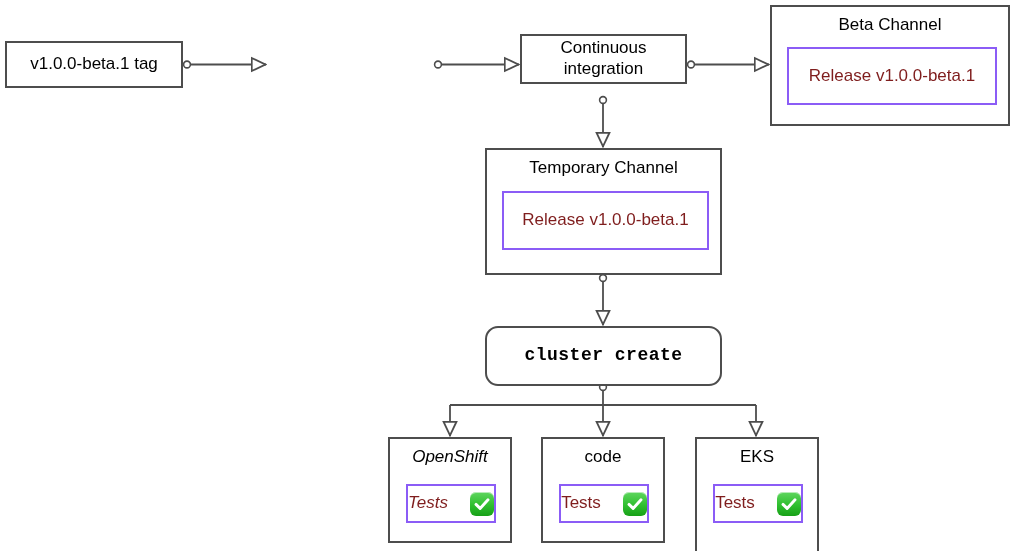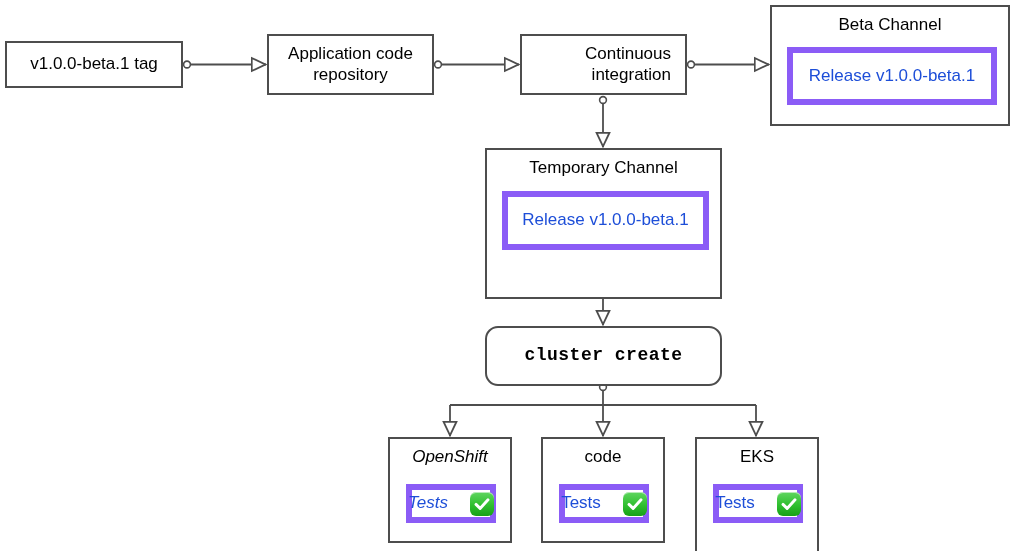--- a/index.html
+++ b/index.html
@@ -48,28 +48,28 @@
     left: 0;
     right: 0;
     top: 8px;
     text-align: center;
     font-size: 17px;
     color: #000000;
   }
   .inner-node {
     position: absolute;
     box-sizing: border-box;
-    border: 6px solid #8b5cf6;
+    border: 2px solid #8b5cf6;
     background: #ffffff;
     display: flex;
     align-items: center;
     justify-content: center;
     text-align: center;
     font-size: 17px;
-    color: #1d4ed8;
+    color: #7f1d1d;
   }
   .mono-node {
     font-family: "Liberation Mono", "DejaVu Sans Mono", monospace;
     font-weight: bold;
     font-size: 18px;
     letter-spacing: 0.5px;
     border-radius: 13px;
   }
   .tests-row {
     display: flex;
@@ -137,36 +137,33 @@
       <line x1="450" y1="405" x2="450" y2="436" stroke="#4d4d4d" stroke-width="1.8" marker-end="url(#arrow-open)"></line>
       <line x1="603" y1="405" x2="603" y2="436" stroke="#4d4d4d" stroke-width="1.8" marker-end="url(#arrow-open)"></line>
       <line x1="756" y1="405" x2="756" y2="436" stroke="#4d4d4d" stroke-width="1.8" marker-end="url(#arrow-open)"></line>
     </g>
   </svg>
 
   <div class="node" style="left:5px; top:41px; width:178px; height:47px;">
     <span>v1.0.0-beta.1 tag</span>
   </div>
 
-  <div class="node" style="left:267px; top:34px; width:167px; height:61px; padding:0 14px;">
-    <span>Application code repository</span>
-  </div>
-
-  <div class="node" style="left:520px; top:34px; width:167px; height:61px; padding:0 14px;text-align:right;">
+
+  <div class="node" style="left:520px; top:34px; width:167px; height:50px; padding:0 14px;">
     <span>Continuous integration</span>
   </div>
 
   <div class="node container" style="left:770px; top:5px; width:240px; height:121px;">
     <div class="container-title">Beta Channel</div>
     <div class="inner-node" style="left:15px; top:40px; width:210px; height:58px;">
       <span>Release v1.0.0-beta.1</span>
     </div>
   </div>
 
-  <div class="node container" style="left:485px; top:148px; width:237px; height:151px;">
+  <div class="node container" style="left:485px; top:148px; width:237px; height:127px;">
     <div class="container-title">Temporary Channel</div>
     <div class="inner-node" style="left:15px; top:41px; width:207px; height:59px;">
       <span>Release v1.0.0-beta.1</span>
     </div>
   </div>
 
   <div class="node mono-node" style="left:485px; top:326px; width:237px; height:60px;">
     <span>cluster create</span>
   </div>
 

